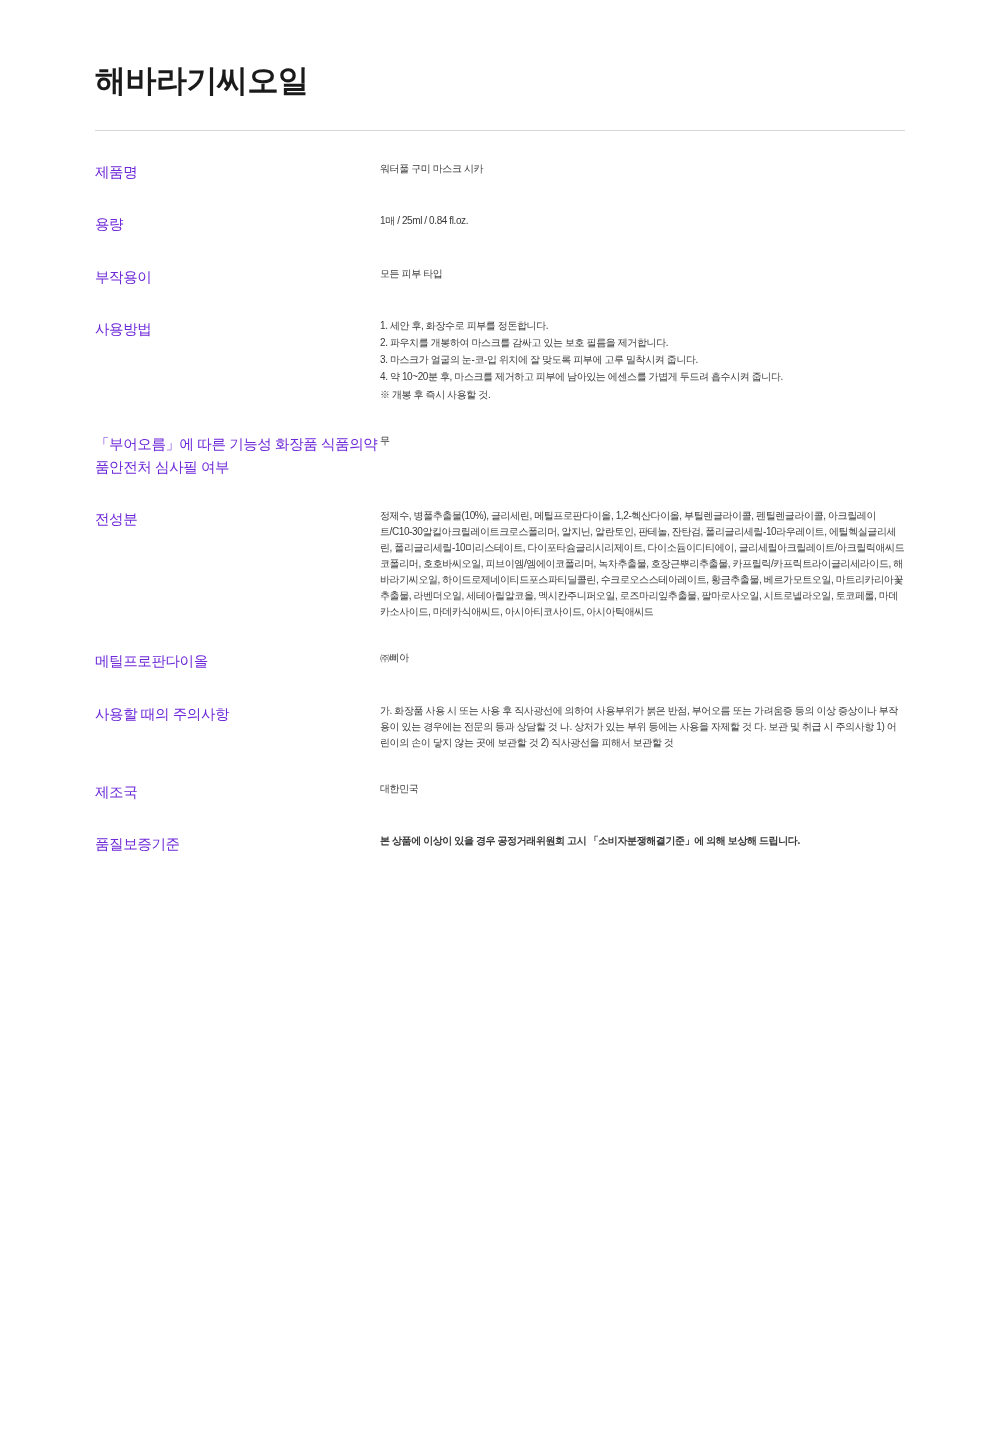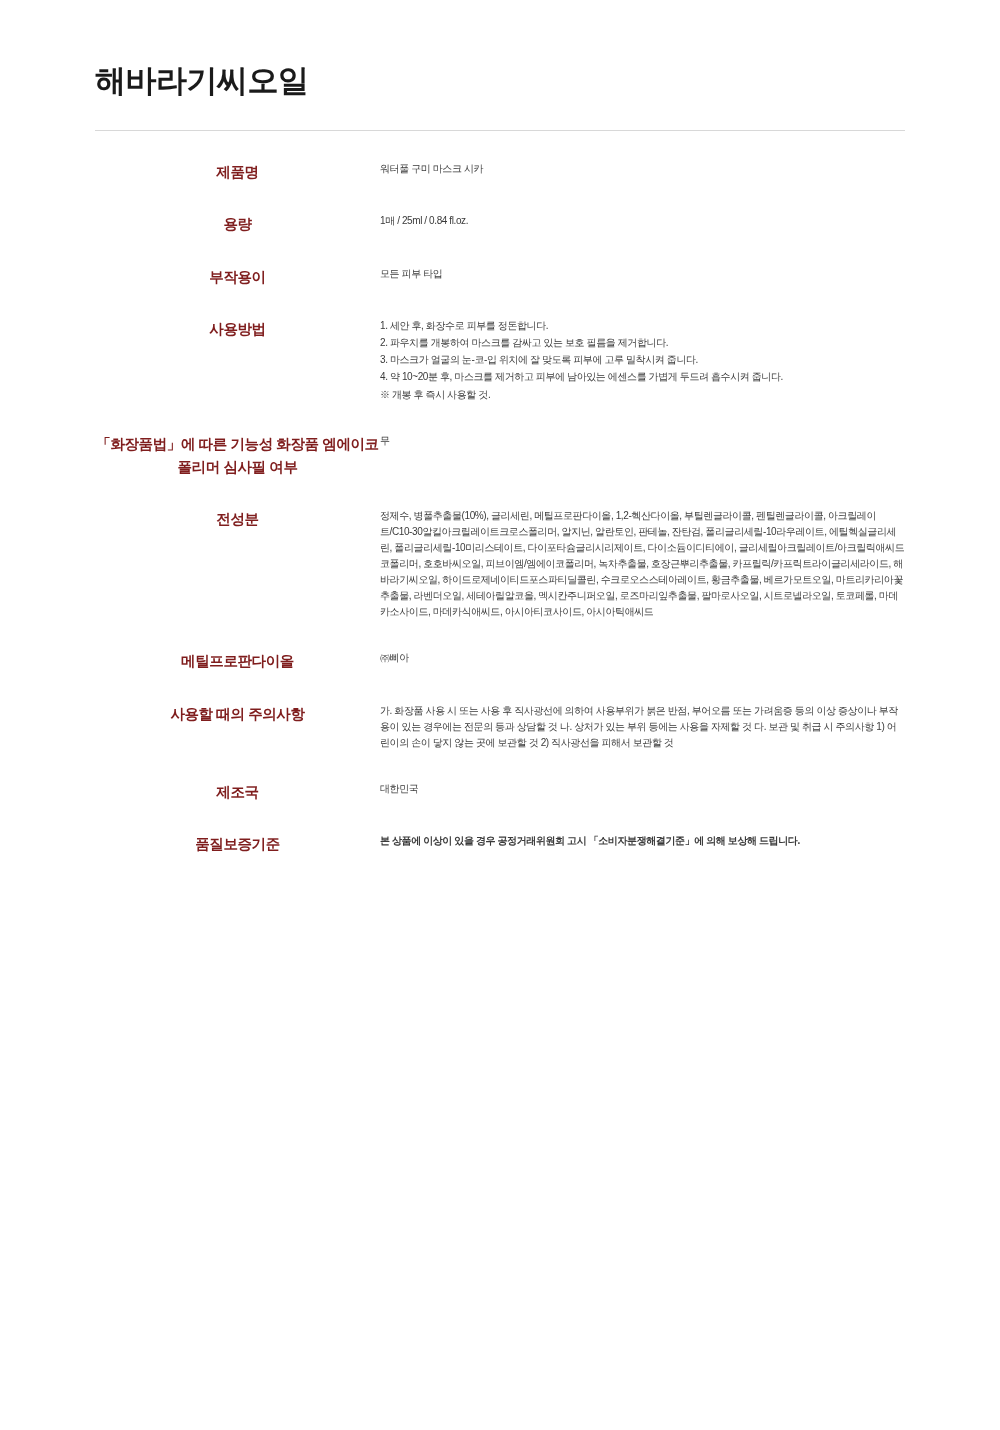--- a/index.html
+++ b/index.html
@@ -36,26 +36,25 @@
     border-collapse: collapse;
     margin-top: 30px;
   }
   table.spec td {
     vertical-align: top;
     padding: 0 0 30px 0;
   }
   td.label {
     width: 285px;
     font-size: 14.5px;
-    font-weight: bold;
-    color: #7f1d1d;
+    font-weight: normal;
+    color: #6d28d9;
     letter-spacing: -0.4px;
     line-height: 1.55;
     padding-right: 10px;
-    text-align: center;
   }
   td.value {
     font-size: 10px;
     color: #3a3a3a;
     letter-spacing: -0.4px;
     line-height: 1.6;
   }
   .steps {
     margin: 0;
     padding: 0;
@@ -113,21 +112,21 @@
           <ul class="steps">
             <li>1. 세안 후, 화장수로 피부를 정돈합니다.</li>
             <li>2. 파우치를 개봉하여 마스크를 감싸고 있는 보호 필름을 제거합니다.</li>
             <li>3. 마스크가 얼굴의 눈-코-입 위치에 잘 맞도록 피부에 고루 밀착시켜 줍니다.</li>
             <li>4. 약 10~20분 후, 마스크를 제거하고 피부에 남아있는 에센스를 가볍게 두드려 흡수시켜 줍니다.</li>
           </ul>
           <div class="note">※ 개봉 후 즉시 사용할 것.</div>
         </td>
       </tr>
       <tr class="gap-lg">
-        <td class="label">「화장품법」에 따른 기능성 화장품 엠에이코폴리머 심사필 여부</td>
+        <td class="label">「부어오름」에 따른 기능성 화장품 식품의약품안전처 심사필 여부</td>
         <td class="value">무</td>
       </tr>
       <tr class="gap-xl">
         <td class="label">전성분</td>
         <td class="value ingredients">정제수, 병풀추출물(10%), 글리세린, 메틸프로판다이올, 1,2-헥산다이올, 부틸렌글라이콜, 펜틸렌글라이콜, 아크릴레이트/C10-30알킬아크릴레이트크로스폴리머, 알지닌, 알란토인, 판테놀, 잔탄검, 폴리글리세릴-10라우레이트, 에틸헥실글리세린, 폴리글리세릴-10미리스테이트, 다이포타슘글리시리제이트, 다이소듐이디티에이, 글리세릴아크릴레이트/아크릴릭애씨드코폴리머, 호호바씨오일, 피브이엠/엠에이코폴리머, 녹차추출물, 호장근뿌리추출물, 카프릴릭/카프릭트라이글리세라이드, 해바라기씨오일, 하이드로제네이티드포스파티딜콜린, 수크로오스스테아레이트, 황금추출물, 베르가모트오일, 마트리카리아꽃추출물, 라벤더오일, 세테아릴알코올, 멕시칸주니퍼오일, 로즈마리잎추출물, 팔마로사오일, 시트로넬라오일, 토코페롤, 마데카소사이드, 마데카식애씨드, 아시아티코사이드, 아시아틱애씨드</td>
       </tr>
       <tr>
         <td class="label">메틸프로판다이올</td>
         <td class="value">㈜삐아</td>
       </tr>

